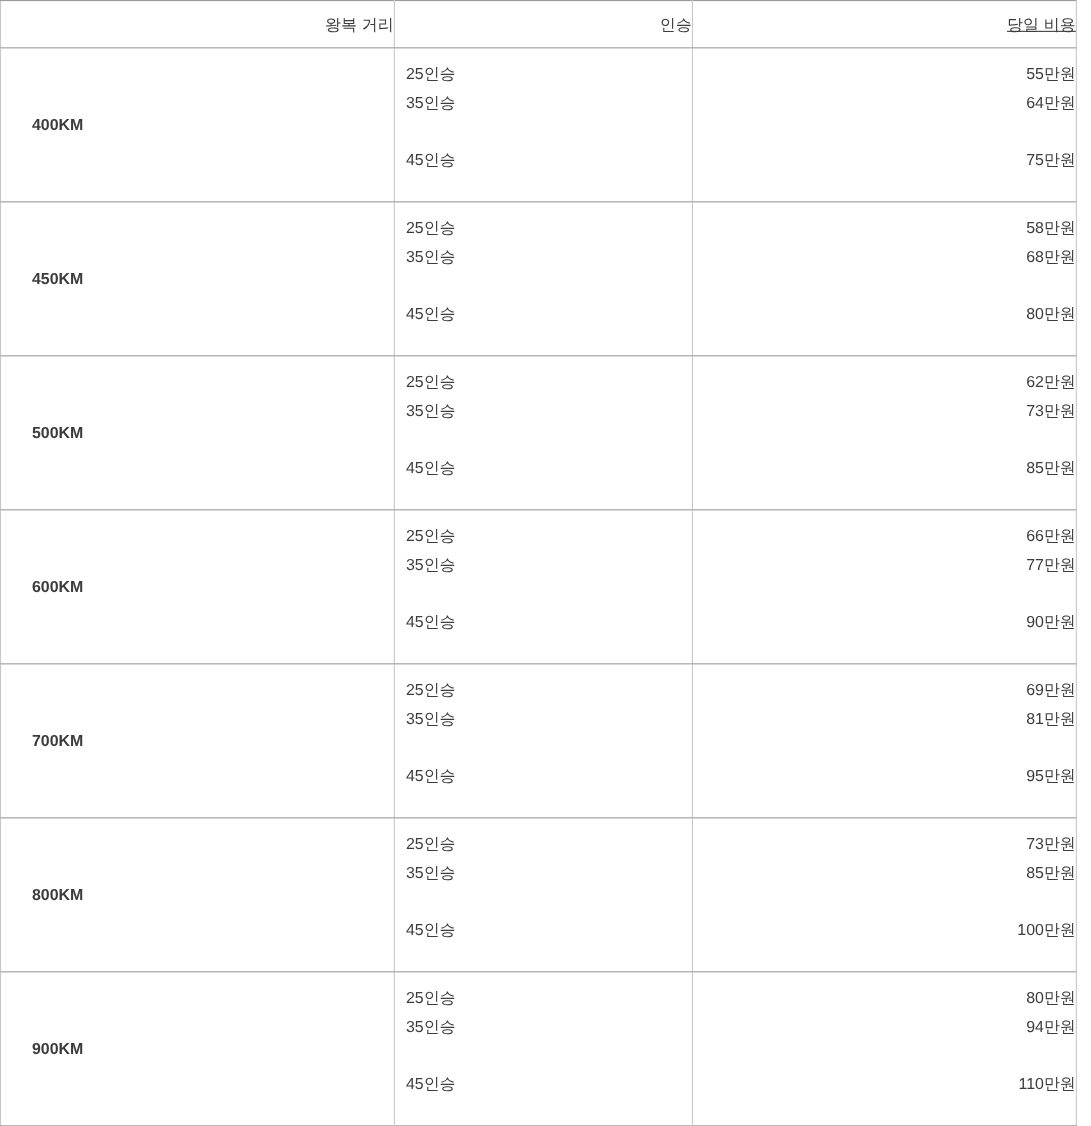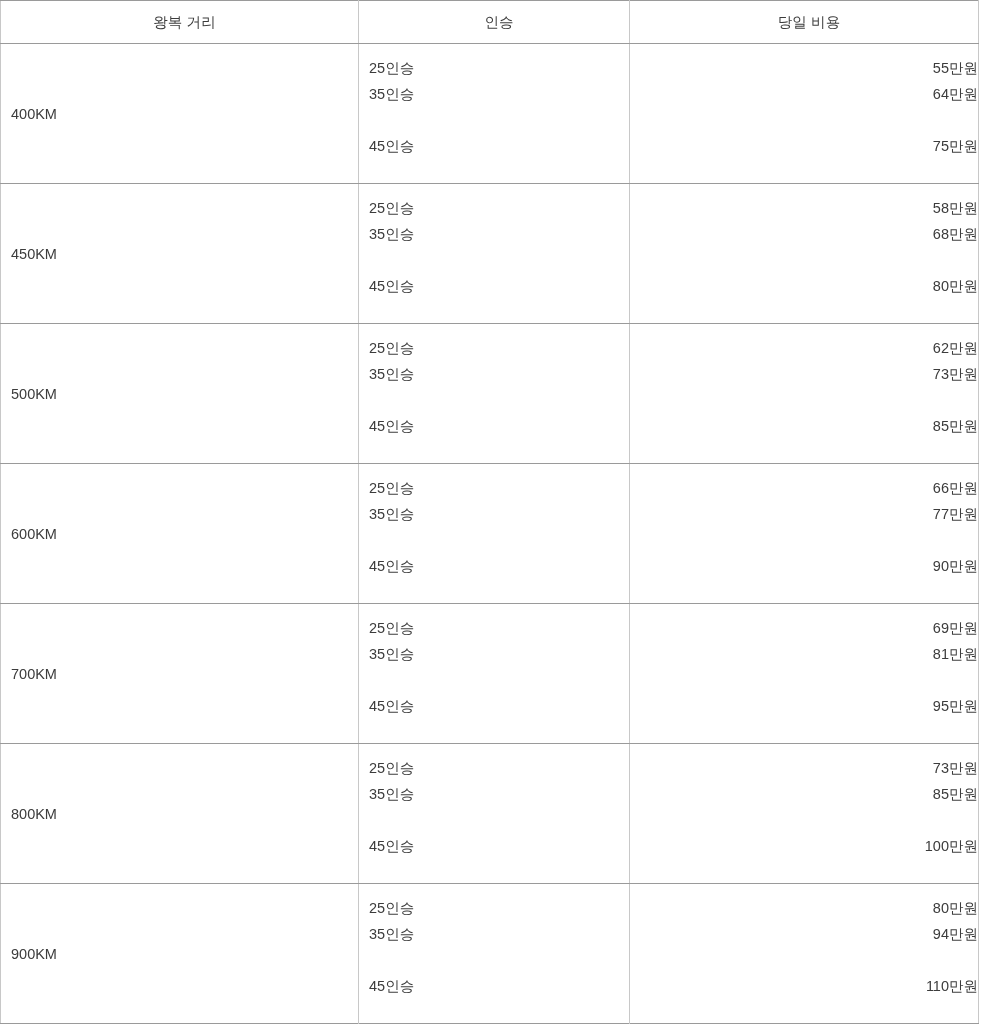--- a/index.html
+++ b/index.html
@@ -33,49 +33,50 @@
   }
 
   table.fare-table col.col-distance { width: 358px; }
   table.fare-table col.col-capacity { width: 271px; }
   table.fare-table col.col-cost     { width: 349px; }
 
   thead th {
     height: 43px;
     box-sizing: border-box;
     padding: 0 0 0 10px;
-    text-align: center;
+    text-align: right;
     vertical-align: middle;
     font-weight: normal;
     font-size: 14.5px;
     color: #3c3c3c;
     border-right: 1px solid #c8c8c8;
     border-bottom: 1px solid #9a9a9a;
     background: #ffffff;
     letter-spacing: 0.1px;
   }
-  thead th:last-child { border-right: none; }
+  thead th:last-child { border-right: none; text-decoration: underline; }
 
   tbody td {
     height: 140px;
     box-sizing: border-box;
     border-right: 1px solid #c8c8c8;
     border-bottom: 1px solid #9a9a9a;
     background: #ffffff;
     font-size: 14.5px;
     color: #3c3c3c;
     vertical-align: top;
     padding: 0;
   }
   tbody td:last-child { border-right: none; text-align: right; }
   tbody tr:last-child td { border-bottom: none; }
 
   td.cell-distance {
     vertical-align: middle;
-    padding-left: 10px;
+    padding-left: 28px;
+    font-weight: bold;
   }
 
   td.cell-capacity,
   td.cell-cost {
     padding-left: 10px;
     padding-top: 11px;
     margin-left: 18px;
   }
 
   .line {

